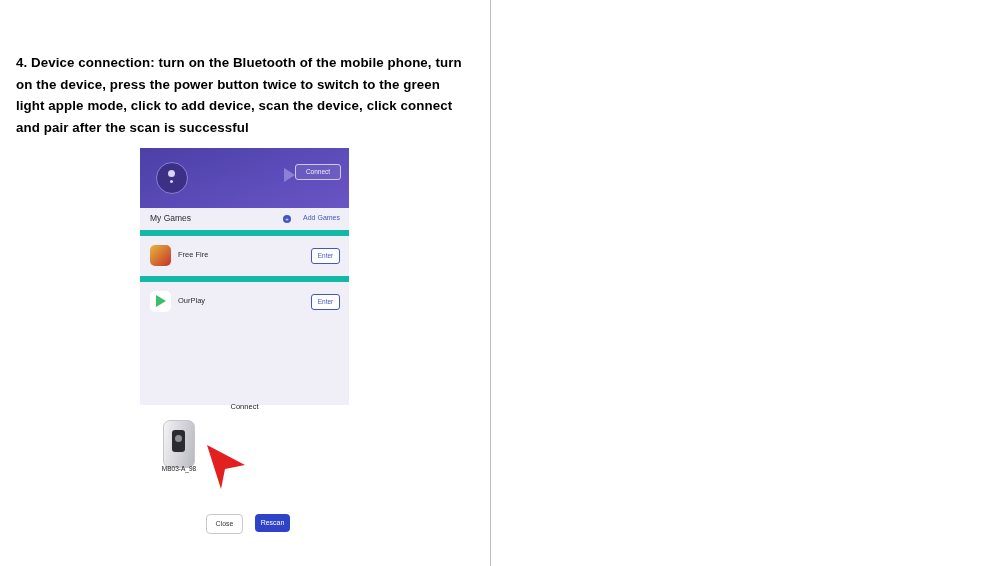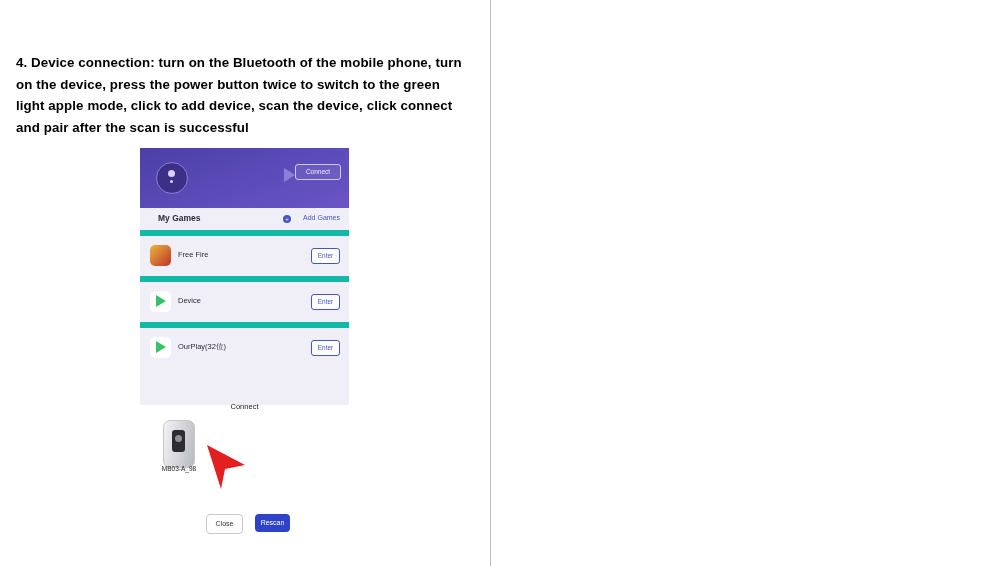--- a/index.html
+++ b/index.html
@@ -108,24 +108,24 @@
     text-align: center;
     line-height: 14px;
     background: rgba(255,255,255,0.08);
   }
   .pl-games-head {
     position: relative;
     height: 22px;
   }
   .pl-mygames {
     position: absolute;
-    left: 18px;
+    left: 10px;
     top: 5px;
     font-size: 8.5px;
-    font-weight: bold;
+    font-weight: normal;
     color: #2b2b3a;
   }
   .pl-addgames {
     position: absolute;
     right: 9px;
     top: 6px;
     font-size: 7px;
     color: #4257c4;
   }
   .pl-plus {
@@ -297,26 +297,21 @@
         <div class="pl-addgames">Add Games</div>
       </div>
 
       <div class="pl-row">
         <div class="pl-ico ff"></div>
         <div class="pl-name">Free Fire</div>
         <div class="pl-enter">Enter</div>
       </div>
       <div class="pl-row">
         <div class="pl-ico op"></div>
-        <div class="pl-name">Device</div>
-        <div class="pl-enter">Enter</div>
-      </div>
-      <div class="pl-row">
-        <div class="pl-ico op2"></div>
-        <div class="pl-name">OurPlay(32位)</div>
+        <div class="pl-name">OurPlay</div>
         <div class="pl-enter">Enter</div>
       </div>
     </div>
 
     <div class="pl-connect-label" style="left:140px;width:209px;">Connect</div>
 
     <div class="device-img"></div>
     <div class="device-label">MB03-A_98</div>
 
     <svg class="red-arrow" viewBox="0 0 42 48">

